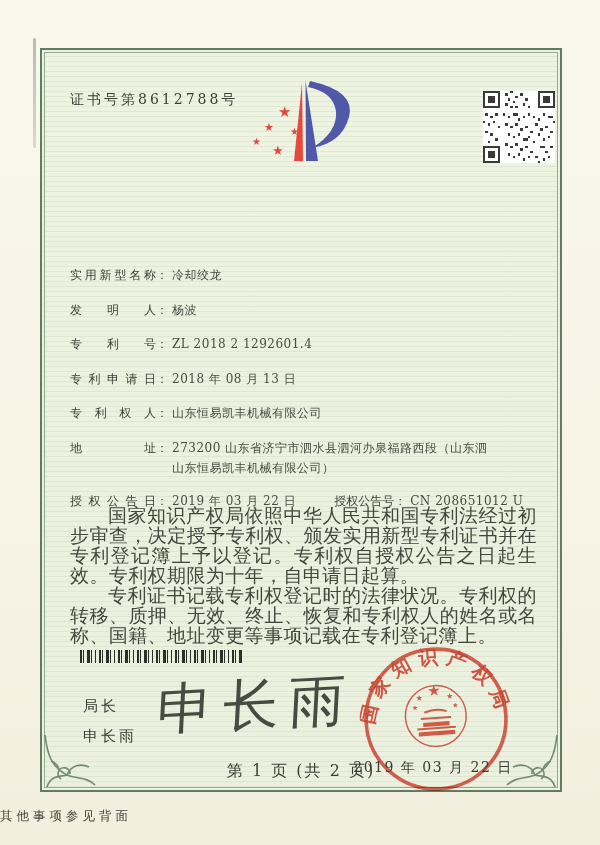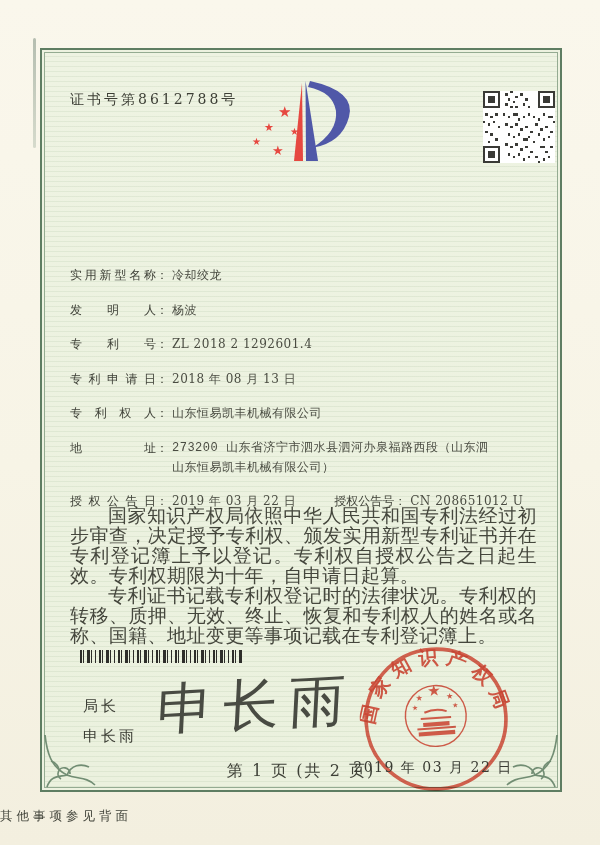--- a/index.html
+++ b/index.html
@@ -24,21 +24,21 @@
   .qr{position:absolute;left:438px;top:38px;width:72px;height:72px;}
   .title{position:absolute;left:0;top:138px;width:100%;text-align:center;
     font-size:31px;font-weight:700;letter-spacing:11px;color:#34362d;margin:0;}
   
   .fields{position:absolute;left:25px;top:212px;right:20px;font-size:12px;color:#45473d;}
   .frow{margin-bottom:13.5px;line-height:21px;white-space:nowrap;}
   .flabel{display:inline-block;width:86px;text-align:justify;text-align-last:justify;
     -moz-text-align-last:justify;color:#3e4037;vertical-align:top;}
   .colon{margin-right:4px;}
   .fvalue{color:#4a4c42;letter-spacing:.5px;}
-  .addr-val{display:inline-block;vertical-align:top;white-space:normal;line-height:20px;font-family:Liberation Mono, monospace;}
+  .addr-val{display:inline-block;vertical-align:top;white-space:normal;line-height:20px;}
   .pair2{margin-left:38px;}
   .pair2 .flabel2{color:#3e4037;}
   
   .body-text{position:absolute;left:25px;right:20px;top:452px;font-size:19px;
     line-height:20px;color:#45473d;text-align:justify;letter-spacing:.4px;}
   .body-text p{margin:0;text-indent:2em;}
   
   .barcode{position:absolute;left:35px;top:597px;width:162px;height:13px;
     background:repeating-linear-gradient(90deg,
       #2e2e2a 0 2px,rgba(0,0,0,0) 2px 3px,

